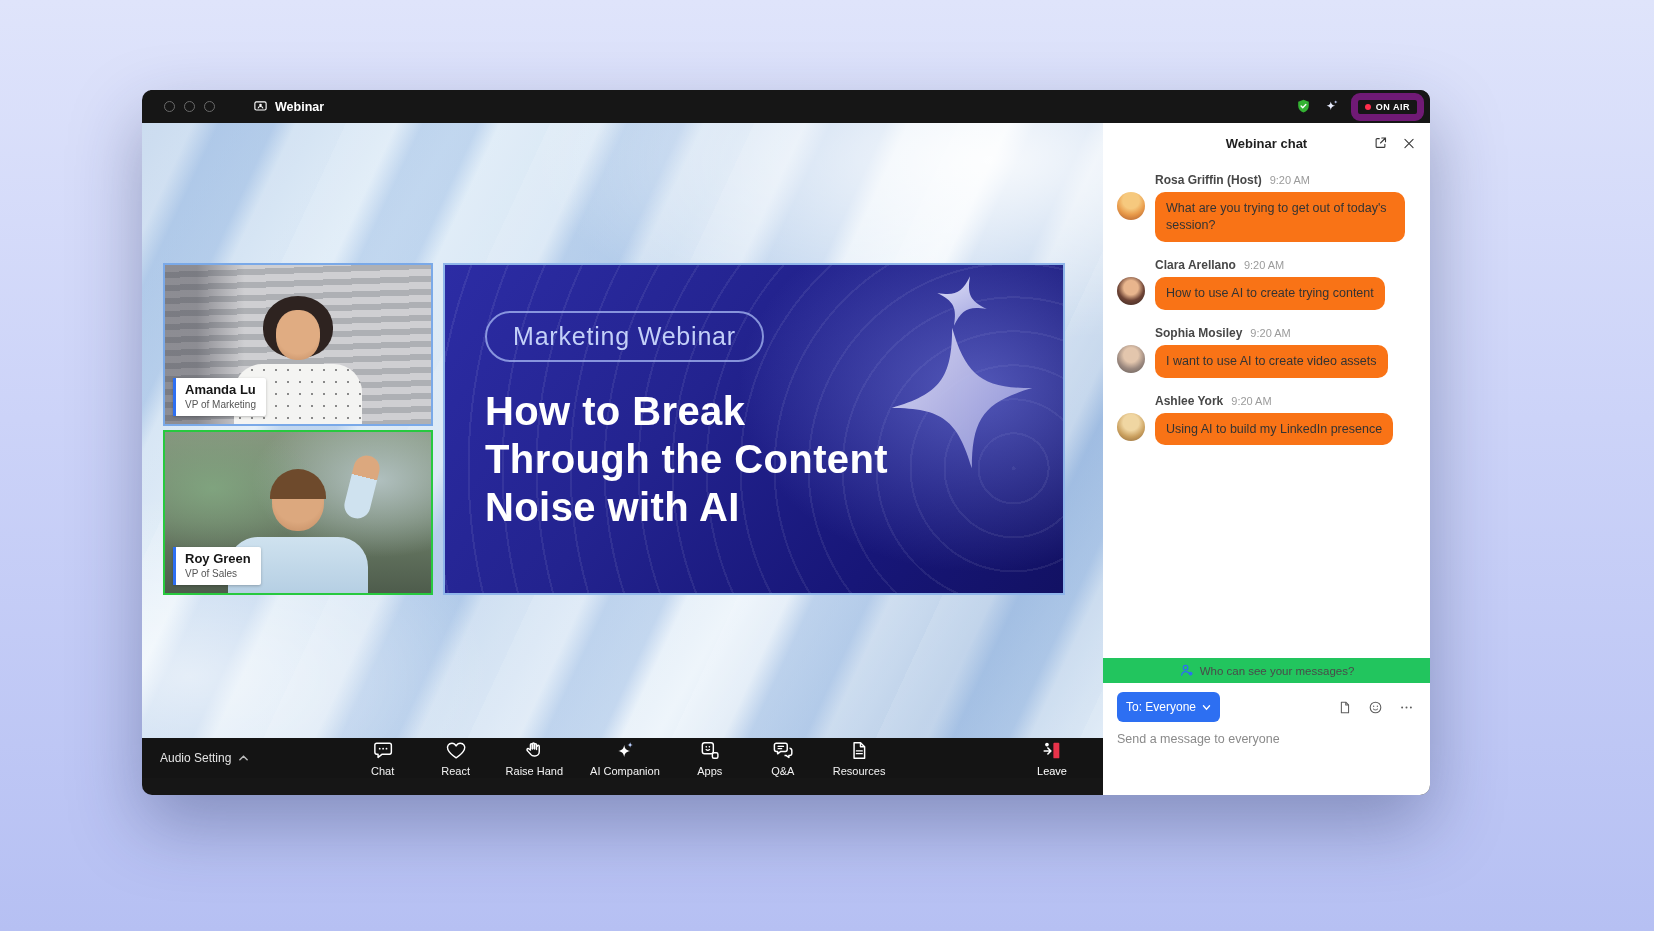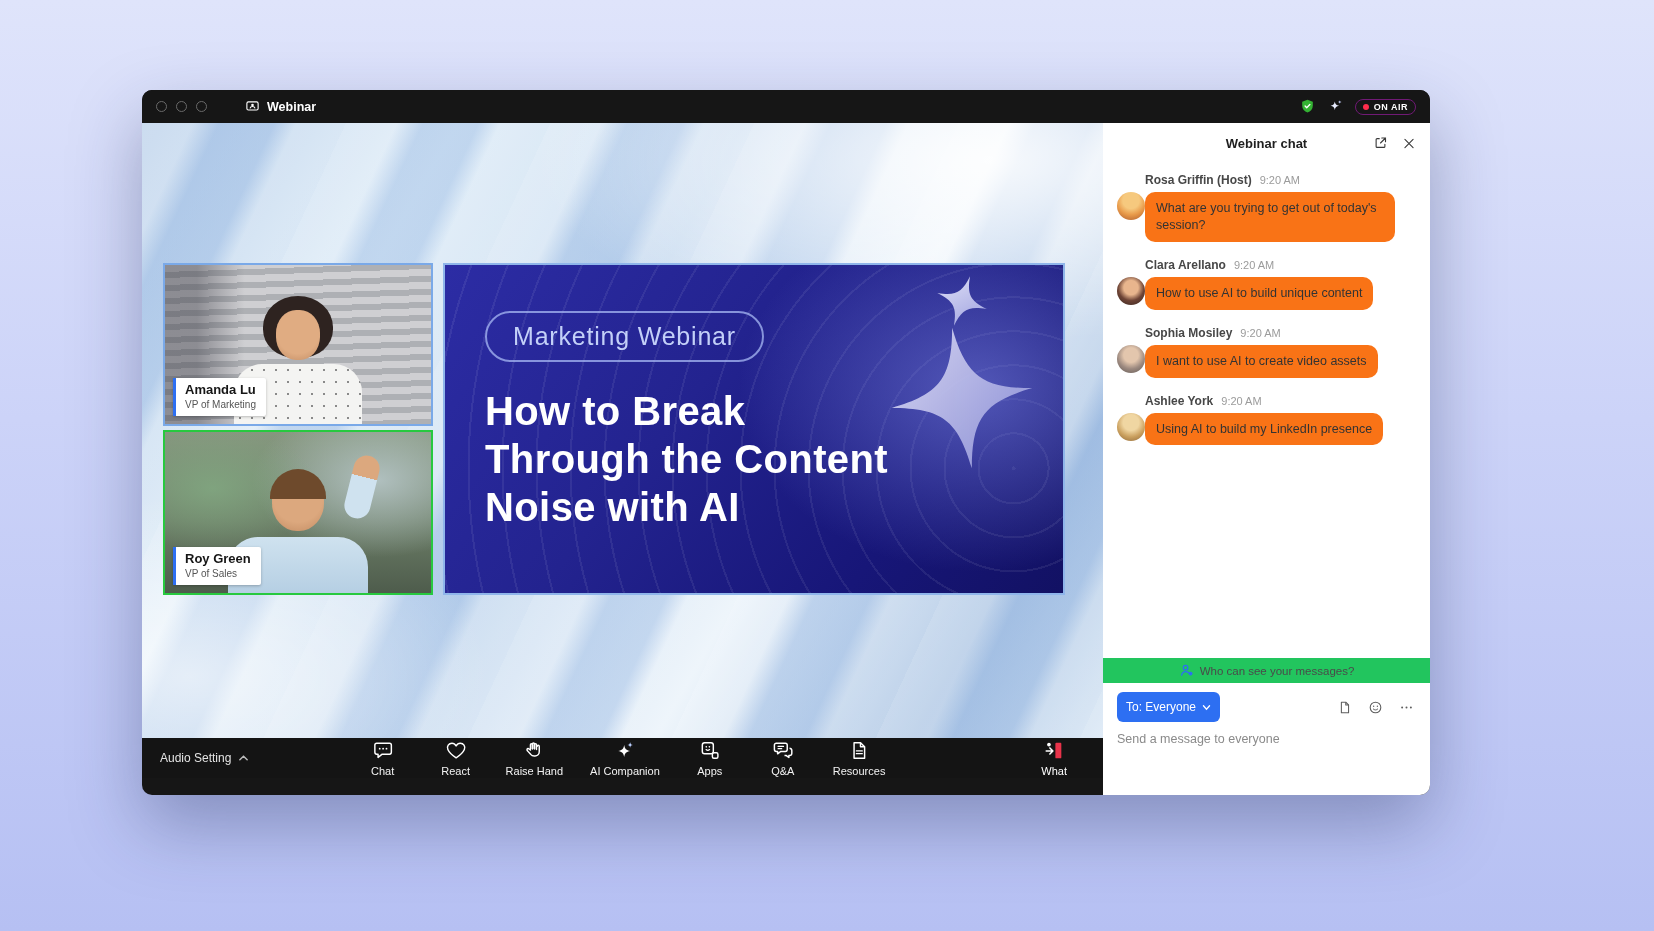--- a/index.html
+++ b/index.html
@@ -5,28 +5,28 @@
   * { margin:0; padding:0; box-sizing:border-box; }
   html,body { width:1654px; height:931px; overflow:hidden;
     font-family:"Liberation Sans", sans-serif; }
   body { background:linear-gradient(180deg,#dfe4fb 0%,#ccd3f8 45%,#b6c0f3 100%); }
 
   .window { position:absolute; left:142px; top:90px; width:1288px; height:705px;
     border-radius:10px; overflow:hidden; box-shadow:0 30px 70px rgba(30,40,90,.35);
     background:#161616; }
 
   
-  .titlebar { position:absolute; left:0; top:0; width:100%; height:33px;
+  .titlebar { position:absolute; left:8px; top:0; width:100%; height:33px;
     background:#161616; display:flex; align-items:center; padding:0 14px; }
   .lights { display:flex; gap:9px; }
   .light { width:11px; height:11px; border-radius:50%; border:1.5px solid #6a6a6a; background:transparent; }
   .tb-title { display:flex; align-items:center; gap:7px; margin-left:38px; color:#fff;
     font-size:12.5px; font-weight:700; }
   .tb-right { margin-left:auto; display:flex; align-items:center; gap:11px; }
-  .onair { display:flex; align-items:center; gap:5px; border:1px solid #701a75; border-radius:9px;
+  .onair { display:flex; align-items:center; gap:5px; border:7px solid #701a75; border-radius:9px;
     padding:2px 7px; color:#fff; font-size:9px; font-weight:700; letter-spacing:.5px; }
   .onair-dot { width:6px; height:6px; border-radius:50%; background:#ff2d4c; }
 
   
   .stage { position:absolute; left:0; top:33px; width:961px; height:615px;
     background:
       radial-gradient(700px 280px at 88% 6%, rgba(255,255,255,.85), transparent 65%),
       radial-gradient(500px 300px at 5% 90%, rgba(255,255,255,.6), transparent 60%),
       repeating-linear-gradient(115deg, rgba(255,255,255,.30) 0 46px, rgba(150,182,226,.38) 70px 120px, rgba(255,255,255,.22) 140px 185px),
       linear-gradient(120deg,#b5cde9 0%,#dcebf7 24%,#c2d7ee 46%,#e9f2fa 66%,#a6c1e2 86%,#d3e3f3 100%);
@@ -104,21 +104,21 @@
   
   .chat { position:absolute; left:961px; top:33px; width:327px; height:672px; background:#fff;
     display:flex; flex-direction:column; }
   .chat-header { height:40px; display:flex; align-items:center; justify-content:center; position:relative; }
   .chat-header-title { font-size:13px; font-weight:700; color:#1f1f1f; }
   .chat-header-icons { position:absolute; right:12px; top:50%; transform:translateY(-50%);
     display:flex; gap:10px; }
   .icon-btn { background:none; border:none; cursor:pointer; display:flex; align-items:center; padding:2px; }
 
   .chat-messages { flex:1; overflow:hidden; padding:10px 14px 0; }
-  .msg { display:grid; grid-template-columns:28px 1fr; margin-bottom:16px; }
+  .msg { display:grid; grid-template-columns:28px 1fr; column-gap:10px; margin-bottom:16px; }
   .msg-meta { grid-column:2; display:flex; align-items:baseline; gap:8px; margin-bottom:5px; }
   .msg-author { font-size:12px; font-weight:700; color:#474747; }
   .msg-time { font-size:11px; color:#9b9b9b; }
   .avatar { grid-column:1; width:28px; height:28px; border-radius:50%; }
   .av0 { background:radial-gradient(circle at 50% 30%, #f6c97e 0 34%, #e89a4a 60%, #a9572a 100%); }
   .av1 { background:radial-gradient(circle at 50% 38%, #e8b58d 0 32%, #6e4436 58%, #31211d 100%); }
   .av2 { background:radial-gradient(circle at 50% 36%, #e3c6ad 0 32%, #9d8a80 60%, #5c5450 100%); }
   .av3 { background:radial-gradient(circle at 50% 34%, #f0d6a2 0 34%, #caa05f 62%, #8a6436 100%); }
   .bubble { grid-column:2; justify-self:start; max-width:250px; background:#f97316; border-radius:10px;
     padding:8px 11px; font-size:12.5px; color:#333; line-height:1.35; }
@@ -292,21 +292,21 @@
         <span>Resources</span>
       </button>
     </div>
 
     <button class="leave-btn">
       <svg width="22" height="22" viewBox="0 0 24 24">
         <rect x="13.5" y="3.5" width="6.5" height="17" rx="1" fill="#e8334a"></rect>
         <circle cx="6.5" cy="5.5" r="2" fill="#fff"></circle>
         <path d="M3.5 12.5h7M7.5 9.2l3.3 3.3-3.3 3.3" fill="none" stroke="#fff" stroke-width="1.7" stroke-linecap="round" stroke-linejoin="round"></path>
       </svg>
-      <span>What</span>
+      <span>Leave</span>
     </button>
   </div>
 
   <div class="chat">
     <div class="chat-header">
       <span class="chat-header-title">Webinar chat</span>
       <div class="chat-header-icons">
         <button class="icon-btn">
           <svg width="15" height="15" viewBox="0 0 24 24">
             <path d="M10 5H6.5A1.5 1.5 0 005 6.5v11A1.5 1.5 0 006.5 19h11a1.5 1.5 0 001.5-1.5V14" fill="none" stroke="#3a3a3a" stroke-width="1.8" stroke-linecap="round"></path>
@@ -329,21 +329,21 @@
         </div>
         <div class="avatar av0"></div>
         <div class="bubble">What are you trying to get out of today's session?</div>
       </div>
       <div class="msg">
         <div class="msg-meta">
           <span class="msg-author">Clara Arellano</span>
           <span class="msg-time">9:20 AM</span>
         </div>
         <div class="avatar av1"></div>
-        <div class="bubble">How to use AI to build unique content</div>
+        <div class="bubble">How to use AI to create trying content</div>
       </div>
       <div class="msg">
         <div class="msg-meta">
           <span class="msg-author">Sophia Mosiley</span>
           <span class="msg-time">9:20 AM</span>
         </div>
         <div class="avatar av2"></div>
         <div class="bubble">I want to use AI to create video assets</div>
       </div>
       <div class="msg">

